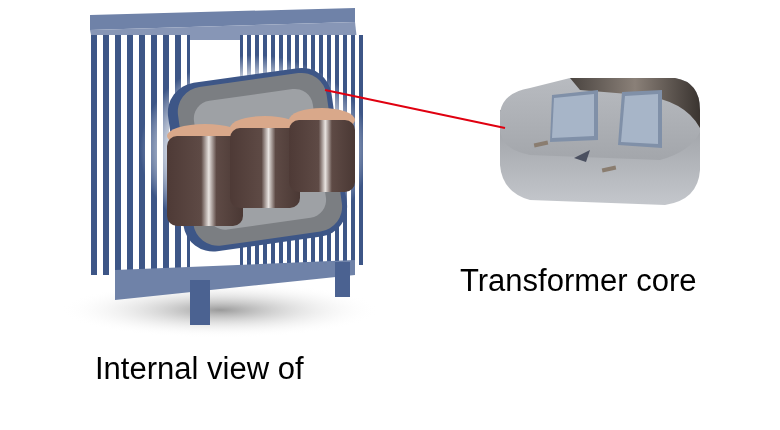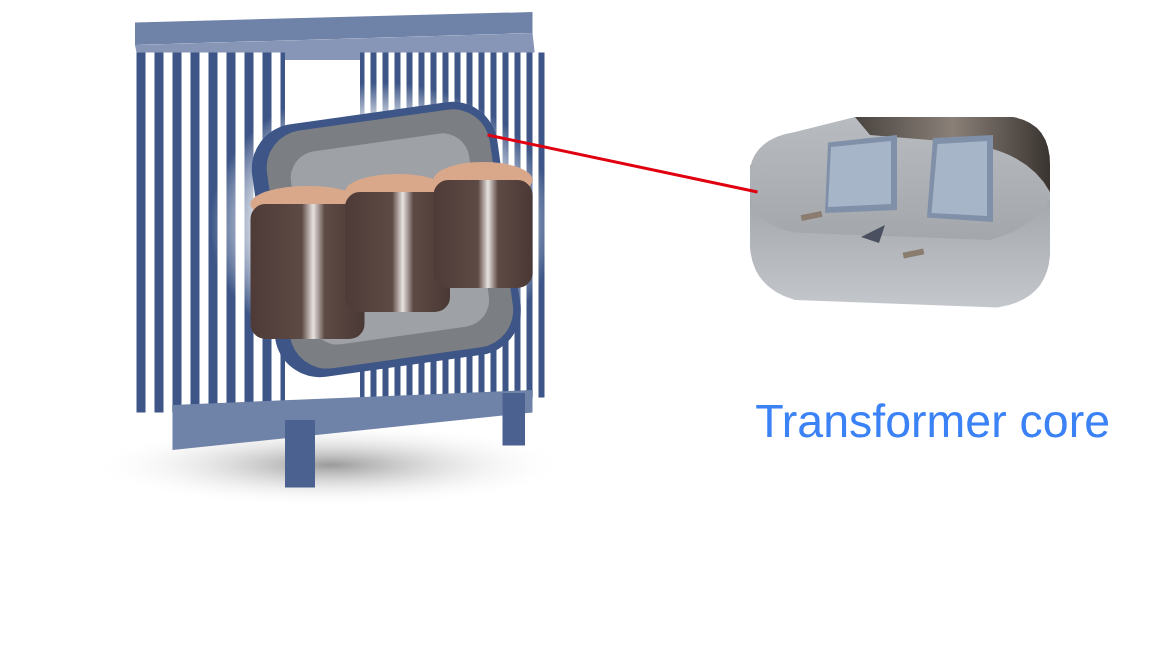--- a/index.html
+++ b/index.html
@@ -1,19 +1,19 @@
 <!DOCTYPE html>
 <html><head>
 <meta charset="utf-8">
 <style>
   html, body { margin: 0; padding: 0; background: #ffffff; }
   body { width: 780px; height: 430px; position: relative; overflow: hidden;
          font-family: "Liberation Sans", "DejaVu Sans", sans-serif; }
   .fig { position: absolute; }
-  .label { position: absolute; color: #3b82f6; text-align: right; line-height: 1.22; }
+  .label { position: absolute; color: #000000; text-align: left; line-height: 1.22; }
   #transformer-fig { left: 55px; top: 0; width: 320px; height: 340px; }
   #core-fig { left: 490px; top: 70px; width: 220px; height: 140px; }
   #connector { left: 0; top: 0; width: 780px; height: 430px; pointer-events: none; }
   #label-internal { left: 95px; top: 350px; width: 290px; font-size: 31px; }
   #label-core { left: 460px; top: 262px; width: 280px; font-size: 31px; }
 </style>
 </head>
 <body>
 
 <svg id="transformer-fig" class="fig" viewBox="0 0 320 340">
@@ -103,15 +103,16 @@
   <rect x="44" y="72" width="14" height="4" fill="#8a7d70" transform="rotate(-12 51 74)"></rect>
   <rect x="112" y="97" width="14" height="4" fill="#8a7d70" transform="rotate(-12 119 99)"></rect>
   <path d="M84,88 L100,80 L96,92 Z" fill="#4b5060"></path>
 </svg>
 
 <svg id="connector" class="fig" viewBox="0 0 780 430">
   <line x1="325" y1="90" x2="505" y2="128" stroke="#e00010" stroke-width="2"></line>
 </svg>
 
 <div id="label-internal" class="label">
+  <div>Internal view of</div>
 </div>
 
 <div id="label-core" class="label">Transformer core</div>
 
 </body></html>

